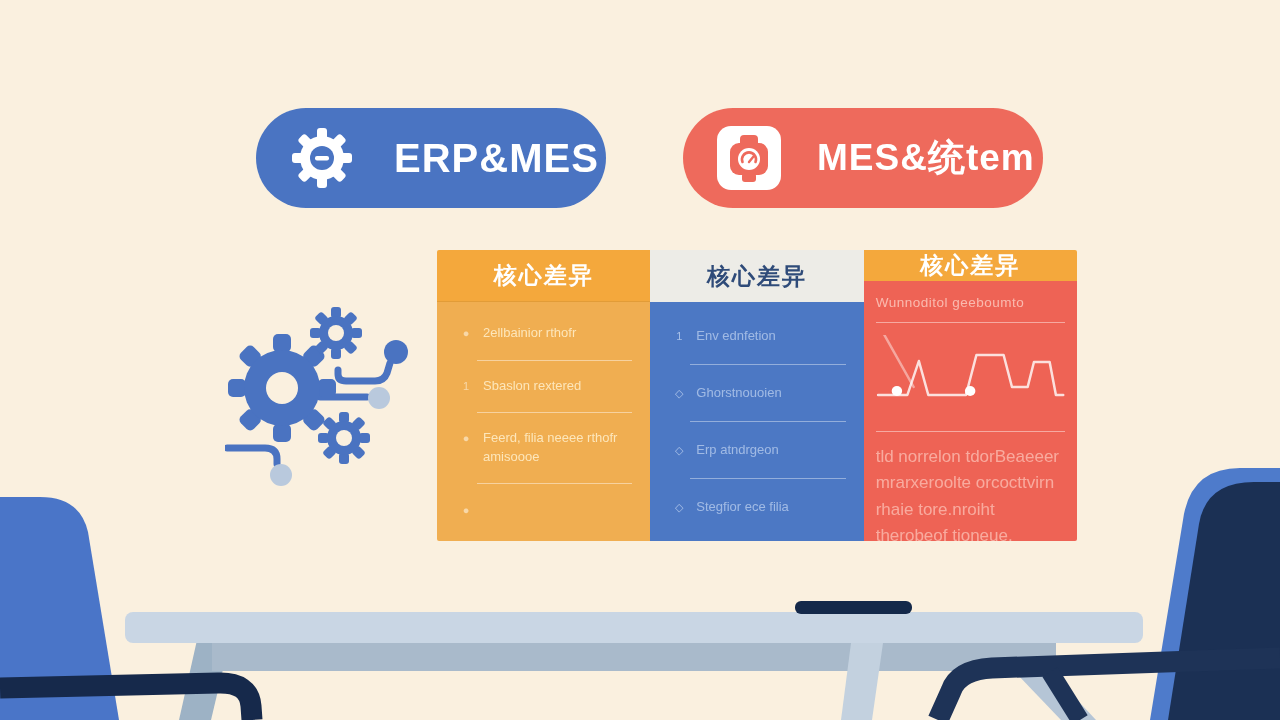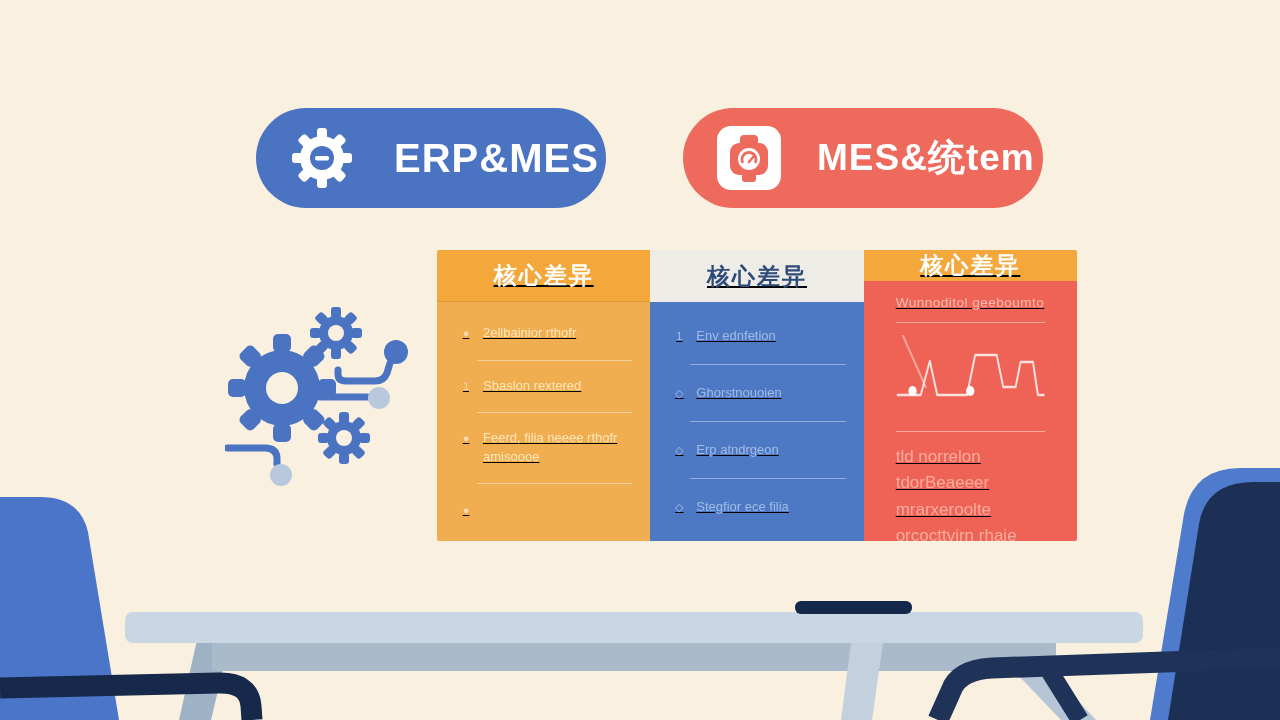--- a/index.html
+++ b/index.html
@@ -16,39 +16,39 @@
   
   .badge{position:absolute;top:108px;height:100px;border-radius:52px;display:flex;align-items:center;gap:24px;padding:0 34px;}
   .badge.blue{left:256px;width:350px;background:var(--blue);gap:40px;}
   .badge.red{left:683px;width:360px;background:var(--red);}
   .badge .label{color:#fff;font-weight:800;font-size:40px;letter-spacing:1px;white-space:nowrap;}
   .badge.red .label{font-size:37px;margin-left:12px;}
   .icon-tile{width:64px;height:64px;flex:0 0 64px;}
 
   
   .cmp{position:absolute;left:437px;top:250px;width:640px;height:291px;display:flex;border-radius:2px;overflow:hidden;}
-  .col{width:213.33px;display:flex;flex-direction:column;text-decoration:underline;}
+  .col{width:213.33px;display:flex;flex-direction:column;}
   .col .head{height:52px;display:flex;align-items:center;justify-content:center;font-weight:800;font-size:23px;letter-spacing:2px;}
   .col1 .head{background:var(--orange-h);color:#fff;border-bottom:1px solid rgba(0,0,0,.07);}
   .col2 .head{background:var(--grey-h);color:var(--navy-h);}
   .col3 .head{background:var(--orange-h);color:#fff;}
   .col1 .body{background:var(--orange-b);}
   .col2 .body{background:var(--blue-b);}
   .col3 .body{background:var(--red-b);}
   .body{flex:1;display:flex;flex-direction:column;justify-content:space-evenly;padding:6px 0;}
   .row{display:flex;gap:10px;align-items:flex-start;padding:2px 14px 2px 22px;font-size:13px;line-height:1.45;}
   .row .mk{width:14px;flex:0 0 14px;text-align:center;font-size:11px;padding-top:2px;}
   .col1 .row{color:rgba(255,240,205,.85);}
   .col1 .mk{color:rgba(255,252,240,.55);}
   .col2 .row{color:rgba(230,240,255,.55);}
   .col2 .mk{color:rgba(230,240,255,.6);}
   .sep{height:1px;margin:0 18px 0 40px;flex:0 0 1px;}
   .col1 .sep{background:rgba(255,255,255,.45);}
   .col2 .sep{background:rgba(255,255,255,.4);}
-  .col3 .body{justify-content:flex-start;padding:14px 32px;gap:10px;}
+  .col3 .body{justify-content:flex-start;padding:14px 12px;gap:10px;}
   .c3-title{color:rgba(255,222,212,.7);font-size:13.5px;letter-spacing:.5px;}
   .c3-sep{height:1px;background:rgba(255,255,255,.45);margin:2px 0;}
   .c3-par{color:rgba(255,214,204,.62);font-size:17px;line-height:1.55;}
   .wave{width:100%;height:84px;}
 
   
   .gears{position:absolute;left:225px;top:295px;width:200px;height:200px;}
   
   .furniture{position:absolute;left:0;top:0;width:1280px;height:720px;pointer-events:none;}
 </style>

